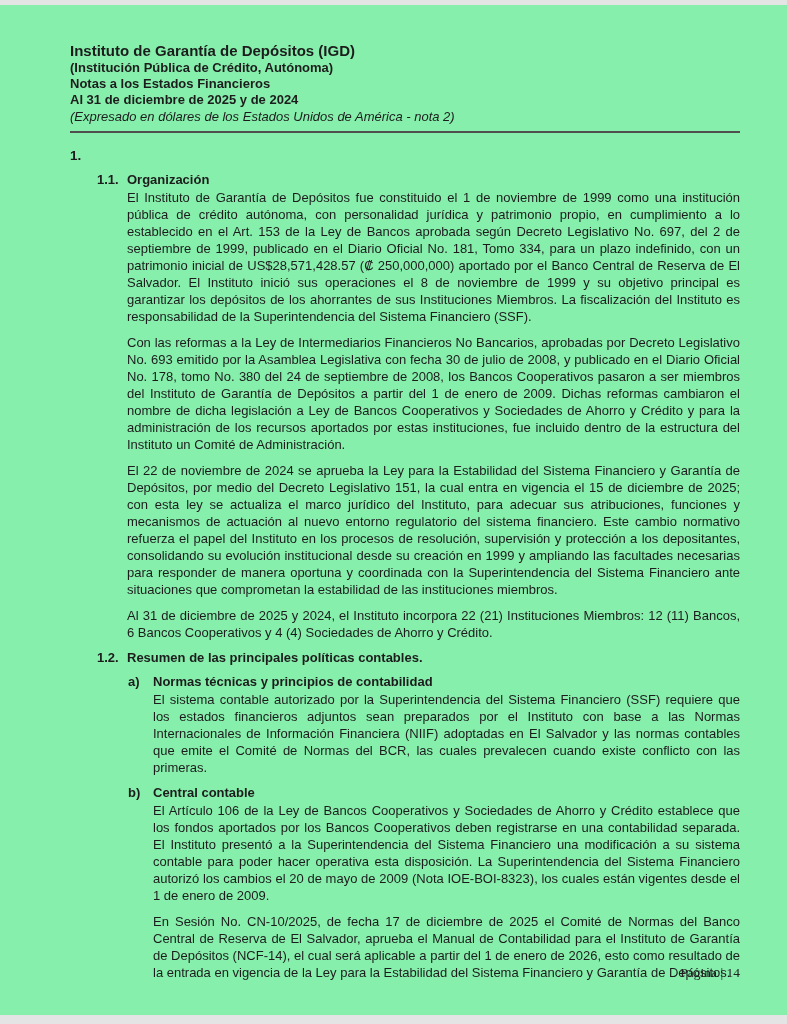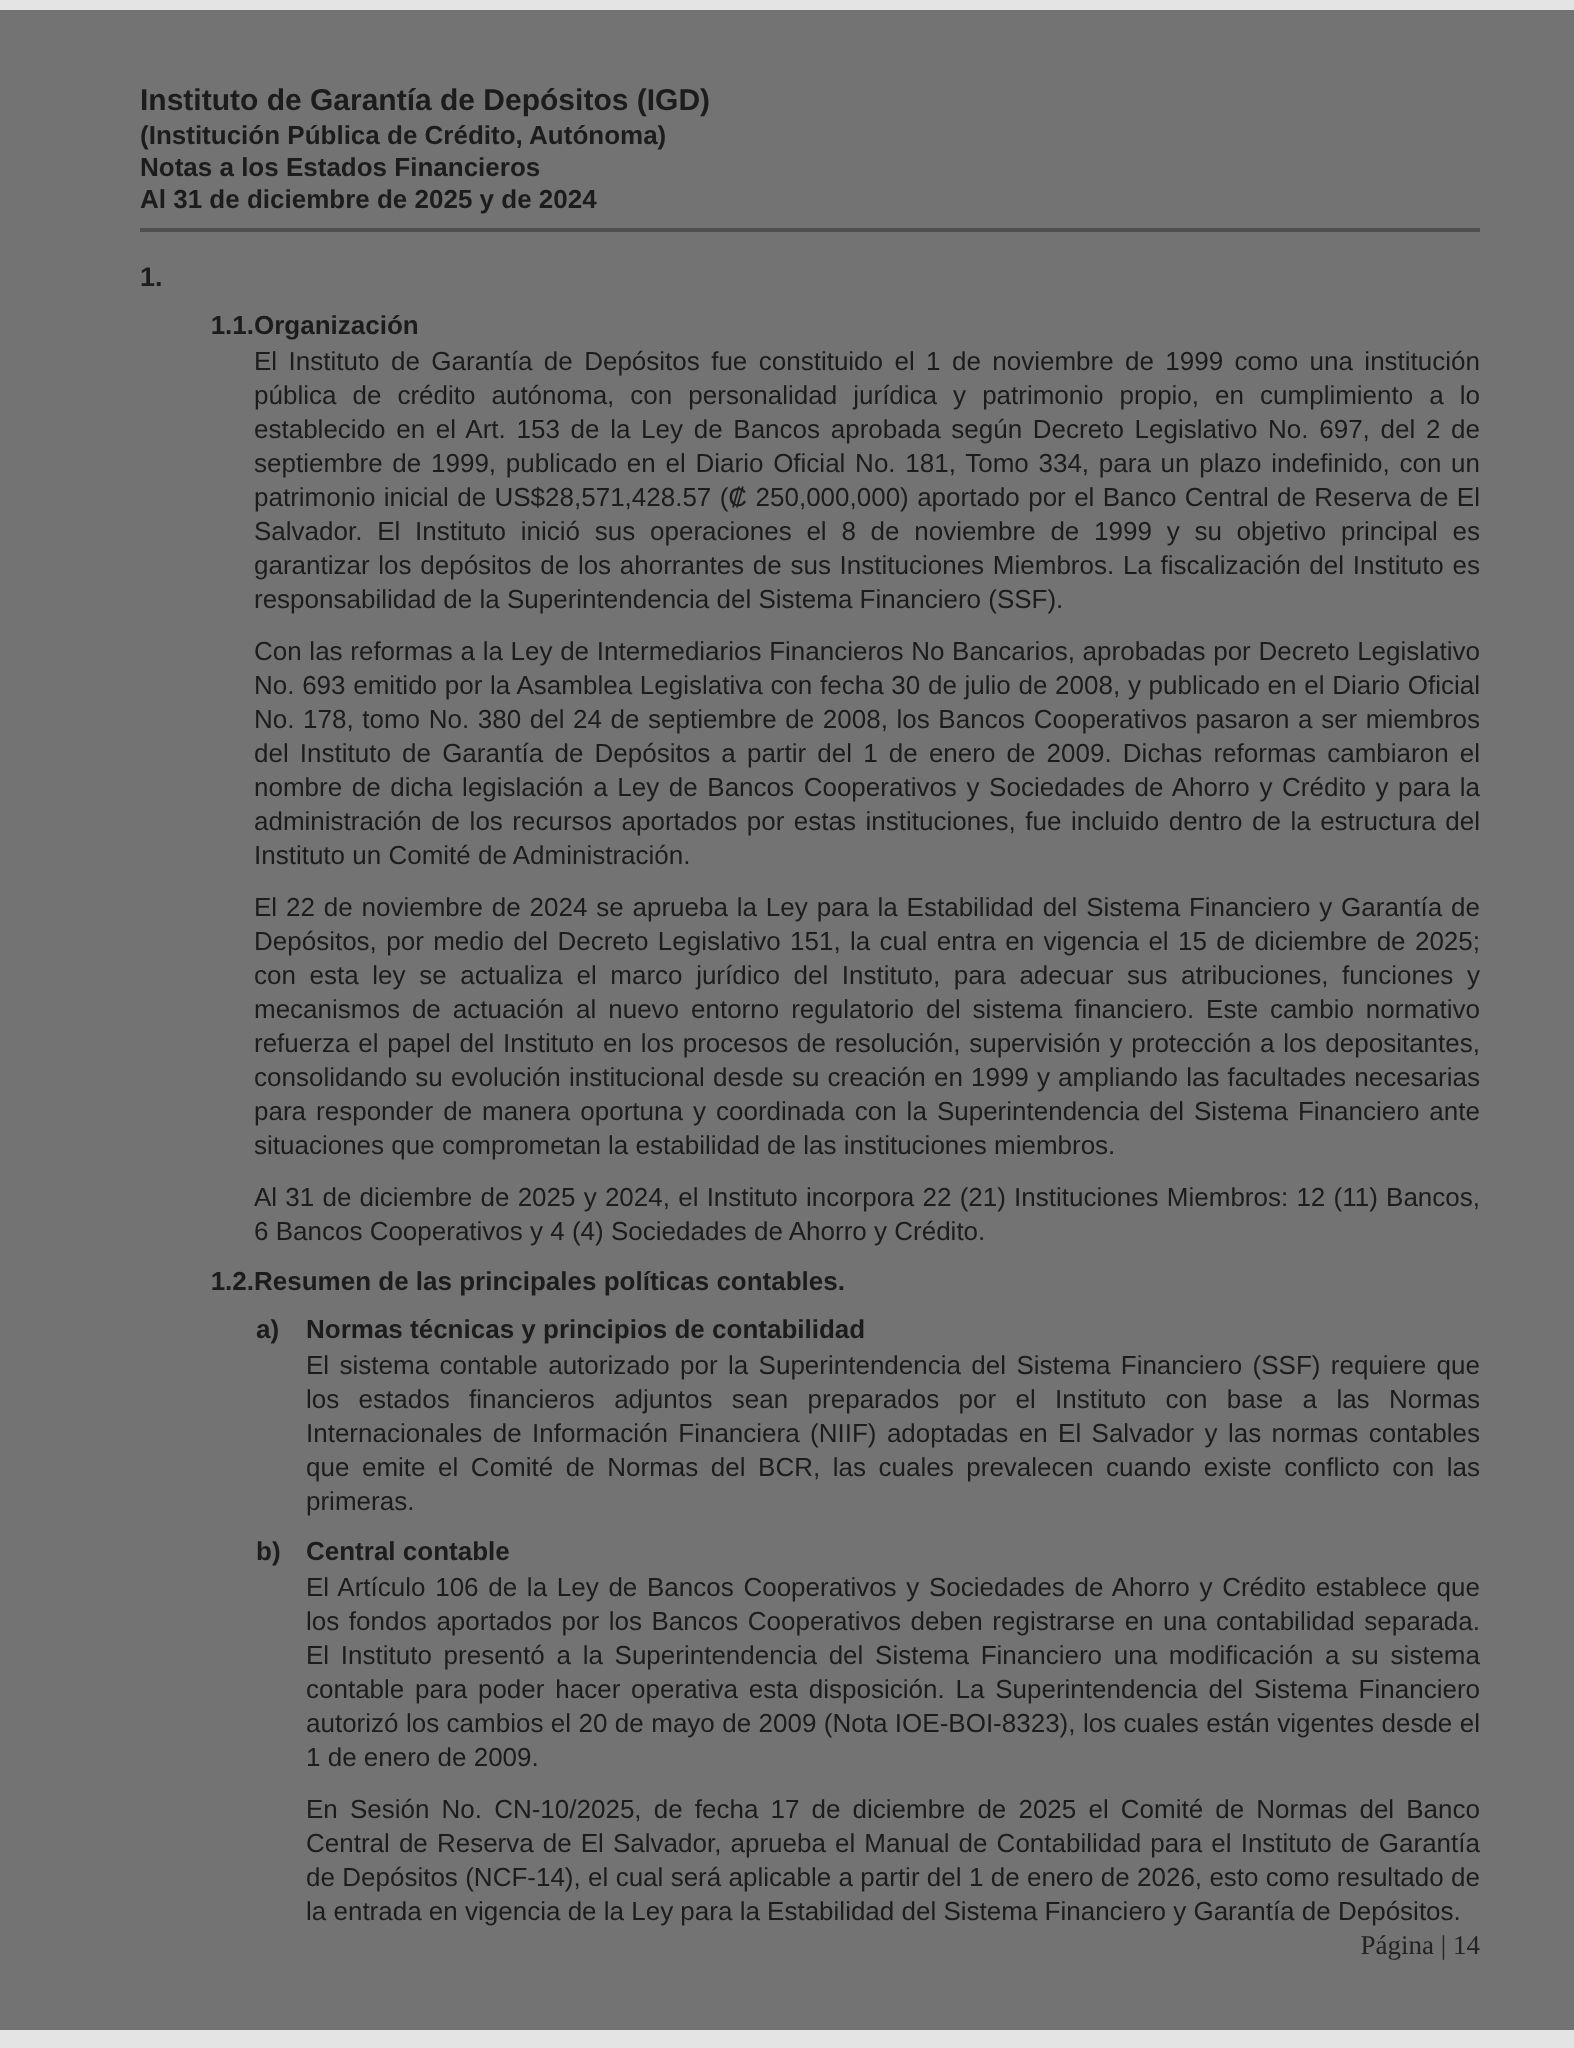--- a/index.html
+++ b/index.html
@@ -13,21 +13,21 @@
     position: relative;
     font-family: "Liberation Sans", sans-serif;
     -webkit-font-smoothing: antialiased;
   }
   .page {
     position: absolute;
     top: 5px;
     left: 0;
     width: 787px;
     height: 1010px;
-    background: #737373;
+    background: #86efac;
     color: #1c1c1c;
     overflow: hidden;
   }
   .content {
     padding: 37px 47px 0 70px;
   }
   
   .doc-title {
     font-size: 15px;
     font-weight: bold;
@@ -60,21 +60,21 @@
   }
   .h1-row .num { width: 27px; flex: none; }
   .sub-section { margin-left: 27px; }
   .h2-row {
     display: flex;
     font-size: 13px;
     font-weight: bold;
     margin-top: 9px;
     margin-bottom: 2px;
   }
-  .h2-row .num { width: 30px; flex: none; text-align: right; }
+  .h2-row .num { width: 30px; flex: none; }
   .sub-body { margin-left: 30px; }
   
   .letter-item { margin-left: 58px; margin-top: 9px; }
   .h3-row {
     display: flex;
     font-size: 13px;
     font-weight: bold;
     margin-bottom: 2px;
   }
   .h3-row .letter { width: 25px; flex: none; }
@@ -101,20 +101,21 @@
 <body>
 
 <div class="page">
   <div class="content">
 
     <header>
       <div class="doc-title">Instituto de Garantía de Depósitos (IGD)</div>
       <div class="doc-sub">(Institución Pública de Crédito, Autónoma)</div>
       <div class="doc-sub">Notas a los Estados Financieros</div>
       <div class="doc-sub">Al 31 de diciembre de 2025 y de 2024</div>
+      <div class="currency-note">(Expresado en dólares de los Estados Unidos de América - nota 2)</div>
       <hr class="rule">
     </header>
 
     <section>
       <div class="h1-row">
         <span class="num">1.</span>
       </div>
 
       <div class="sub-section">
         <div class="h2-row">

